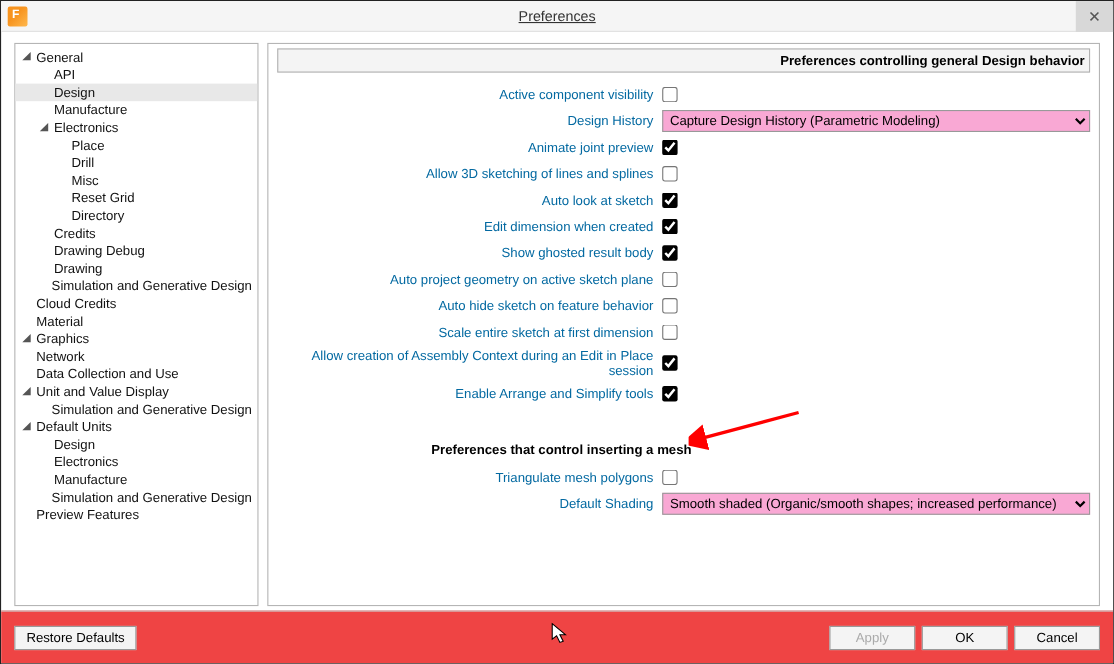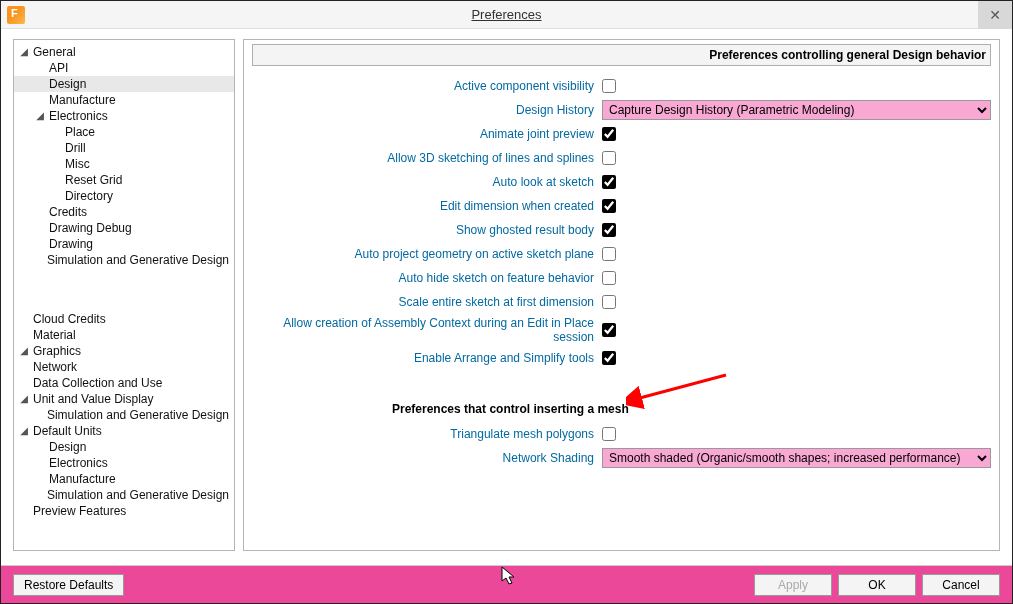--- a/index.html
+++ b/index.html
@@ -154,23 +154,23 @@
   .subhead {
     font-weight: bold;
     margin: 34px 0 8px 0;
     padding-left: 140px;
     font-size: 12px;
   }
 
   .footer {
     position: absolute;
     bottom: 0; left: 0; right: 0;
-    height: 38px;
+    height: 48px;
     border-top: 1px solid #ccc;
-    background: #ec4899;
+    background: #ef4444;
     display: flex;
     align-items: center;
     padding: 0 12px;
     gap: 6px;
   }
   .footer .spacer { flex: 1; }
   .btn {
     min-width: 78px;
     height: 22px;
     border: 1px solid #999;
@@ -291,21 +291,21 @@
               </li>
               <li>
                 <div class="row" style="padding-left: 0px;">
                   <span class="tw"></span>
                   <span class="lbl">Simulation and Generative Design</span>
                 </div>
               </li>
             </ul>
           </li>
           <li>
-            <div class="row" style="padding-left: 0px; margin-top: 43px;">
+            <div class="row" style="padding-left: 0px;">
               <span class="tw"></span>
               <span class="lbl">Cloud Credits</span>
             </div>
           </li>
           <li>
             <div class="row" style="padding-left: 0px;">
               <span class="tw"></span>
               <span class="lbl">Material</span>
             </div>
           </li>
@@ -462,21 +462,21 @@
 
     <div class="subhead">Preferences that control inserting a mesh</div>
     <div id="rows2">
         <div class="pref-row">
           <div class="label">Triangulate mesh polygons</div>
           <div class="ctrl">
             <input type="checkbox" style="">
           </div>
         </div>
         <div class="pref-row">
-          <div class="label">Network Shading</div>
+          <div class="label">Default Shading</div>
           <div class="ctrl">
             <select><option>Smooth shaded (Organic/smooth shapes; increased performance)</option></select>
           </div>
         </div>
       </div>
   </div>
 
 </div>
 
 <div class="footer">

